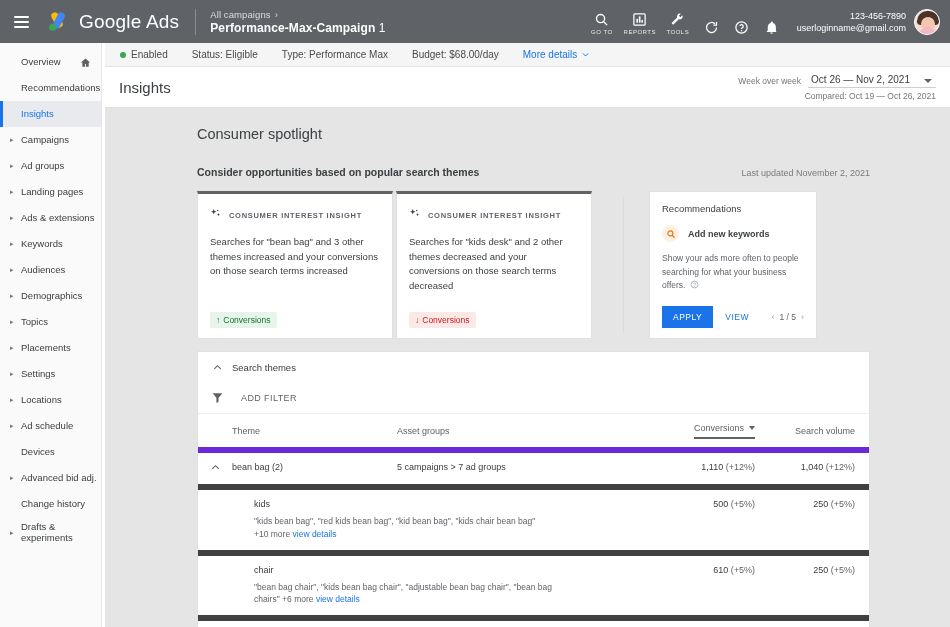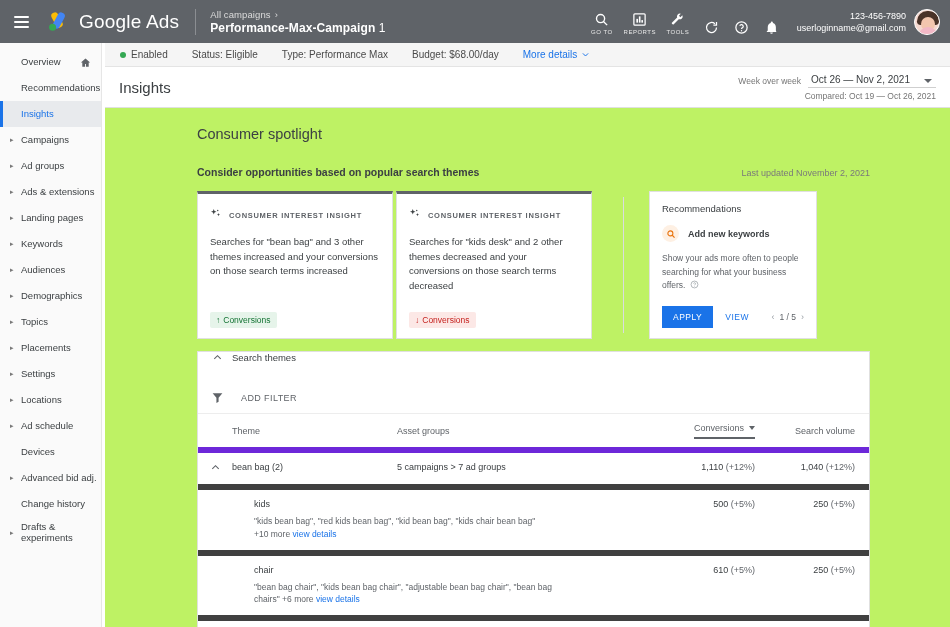--- a/index.html
+++ b/index.html
@@ -73,21 +73,21 @@
   .nav-item .noarrow { width:8px; flex:0 0 8px; }
   .nav-item .txt { margin-left:3px; line-height:1.15; }
   .nav-item.active { background:#e8eaed; color:#1a73e8; }
   .nav-item.active::before { content:""; position:absolute; left:0; top:0; bottom:0; width:3px; background:#1a73e8; }
   .nav-item.tall { height:32px; align-items:center; }
   .home-ico { margin-left:auto; margin-right:10px; color:#5f6368; display:flex; }
 
   
   .content {
     position:absolute; left:105px; top:108px; width:845px; height:519px;
-    background:#bef264; overflow:hidden;
+    background:#e5e5e5; overflow:hidden;
   }
   .inner { padding:18px 80px 0 92px; }
   .h-spotlight { font-size:14.5px; color:#3c4043; margin-bottom:24px; }
   .sub-row { display:flex; align-items:baseline; margin-bottom:13px; }
   .sub-title { font-size:10.5px; font-weight:bold; color:#3c4043; }
   .sub-updated { margin-left:auto; font-size:9px; color:#7a7a7a; }
 
   .cards-row { display:flex; align-items:stretch; gap:3px; }
   .icard {
     width:196px; background:#fff; border:1px solid #e0e0e0; border-top:3px solid #5f6368;
@@ -109,21 +109,21 @@
   .rec-kwtxt { font-size:9px; font-weight:bold; color:#3c4043; }
   .rec-desc { font-size:8.5px; color:#5f6368; line-height:1.6; flex:1; }
   .rec-actions { display:flex; align-items:center; margin-top:10px; }
   .btn-apply { background:#1a73e8; color:#fff; font-size:8.5px; letter-spacing:.5px; padding:6px 11px; border:none; cursor:pointer; font-family:inherit; }
   .btn-view { color:#1a73e8; font-size:8.5px; letter-spacing:.5px; margin-left:12px; cursor:pointer; }
   .pager { margin-left:auto; display:flex; align-items:center; gap:5px; font-size:8.5px; color:#5f6368; }
   .pager .ch { color:#9aa0a6; cursor:pointer; font-size:9px; }
 
   
   .panel { margin-top:12px; background:#fff; border:1px solid #e0e0e0; }
-  .panel-head { display:flex; height:30px; padding-left:14px; gap:9px; cursor:pointer; }
+  .panel-head { display:flex; align-items:center; height:30px; padding-left:14px; gap:9px; cursor:pointer; }
   .panel-head .tt { font-size:9.5px; color:#3c4043; }
   .filter-row { display:flex; align-items:center; height:32px; padding-left:13px; gap:17px; border-bottom:1px solid #ededed; }
   .filter-lbl { font-size:9px; letter-spacing:.4px; color:#5f6368; cursor:pointer; }
 
   table.tbl { width:100%; border-collapse:collapse; }
   table.tbl th {
     font-size:9px; color:#5f6368; font-weight:normal; text-align:left;
     padding:9px 0 8px 0; border-bottom:6px solid #6d28d9;
   }
   table.tbl td { font-size:9px; color:#3c4043; padding:9px 0; vertical-align:top; border-bottom:6px solid #404040; }
@@ -245,25 +245,25 @@
   <div class="nav-item">
     <span class="arrow">▸</span>
     <span class="txt">Campaigns</span>
   </div>
   <div class="nav-item">
     <span class="arrow">▸</span>
     <span class="txt">Ad groups</span>
   </div>
   <div class="nav-item">
     <span class="arrow">▸</span>
+    <span class="txt">Landing pages</span>
+  </div>
+  <div class="nav-item">
+    <span class="arrow">▸</span>
     <span class="txt">Ads &amp; extensions</span>
-  </div>
-  <div class="nav-item">
-    <span class="arrow">▸</span>
-    <span class="txt">Landing pages</span>
   </div>
   <div class="nav-item">
     <span class="arrow">▸</span>
     <span class="txt">Keywords</span>
   </div>
   <div class="nav-item">
     <span class="arrow">▸</span>
     <span class="txt">Audiences</span>
   </div>
   <div class="nav-item">

